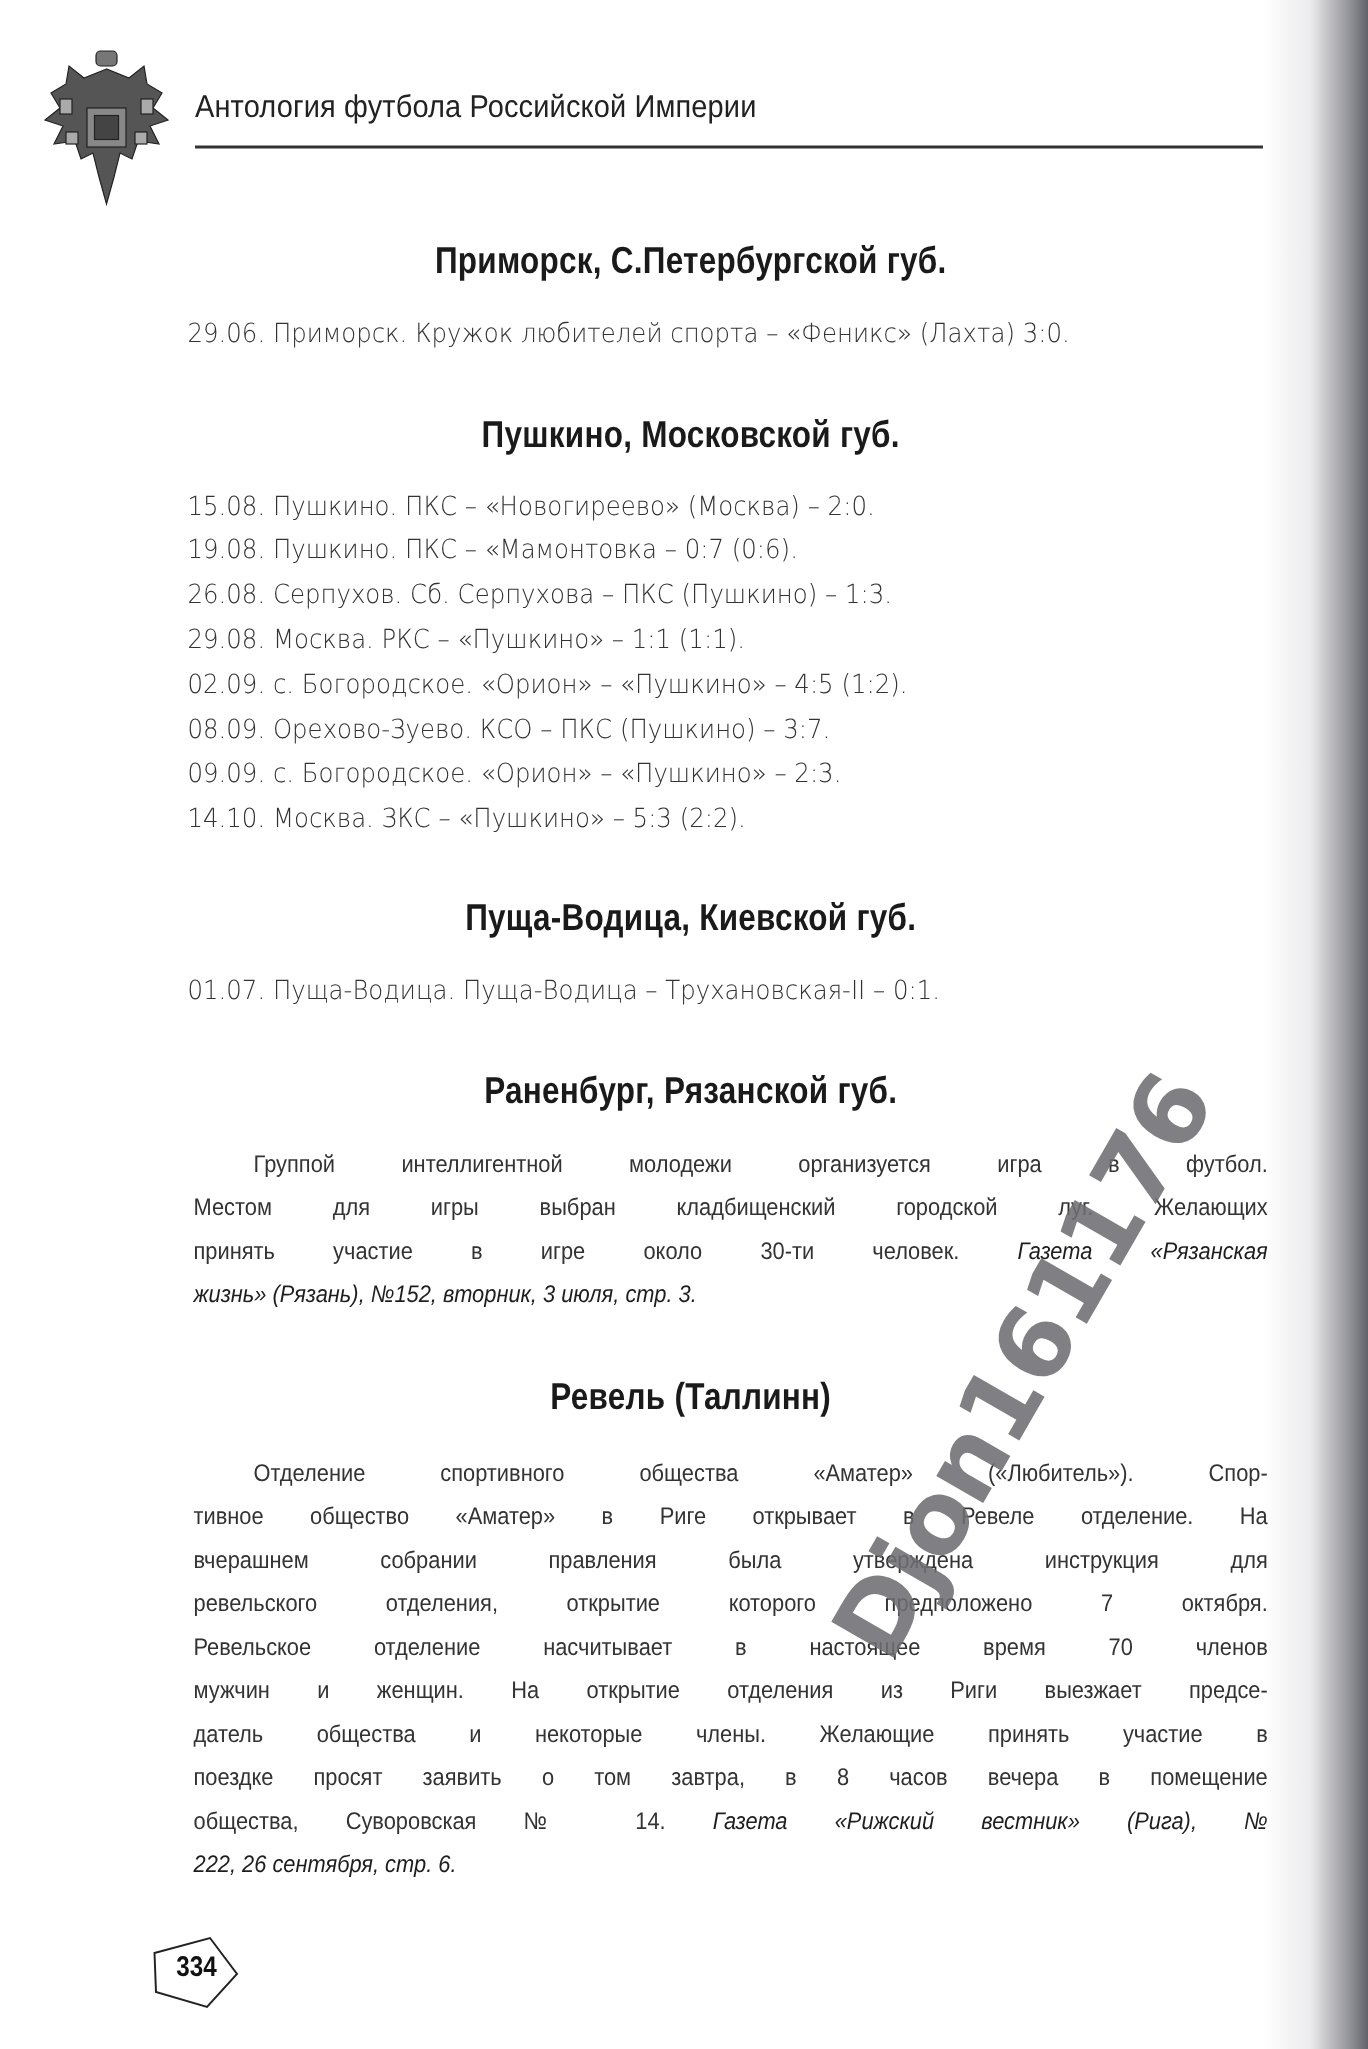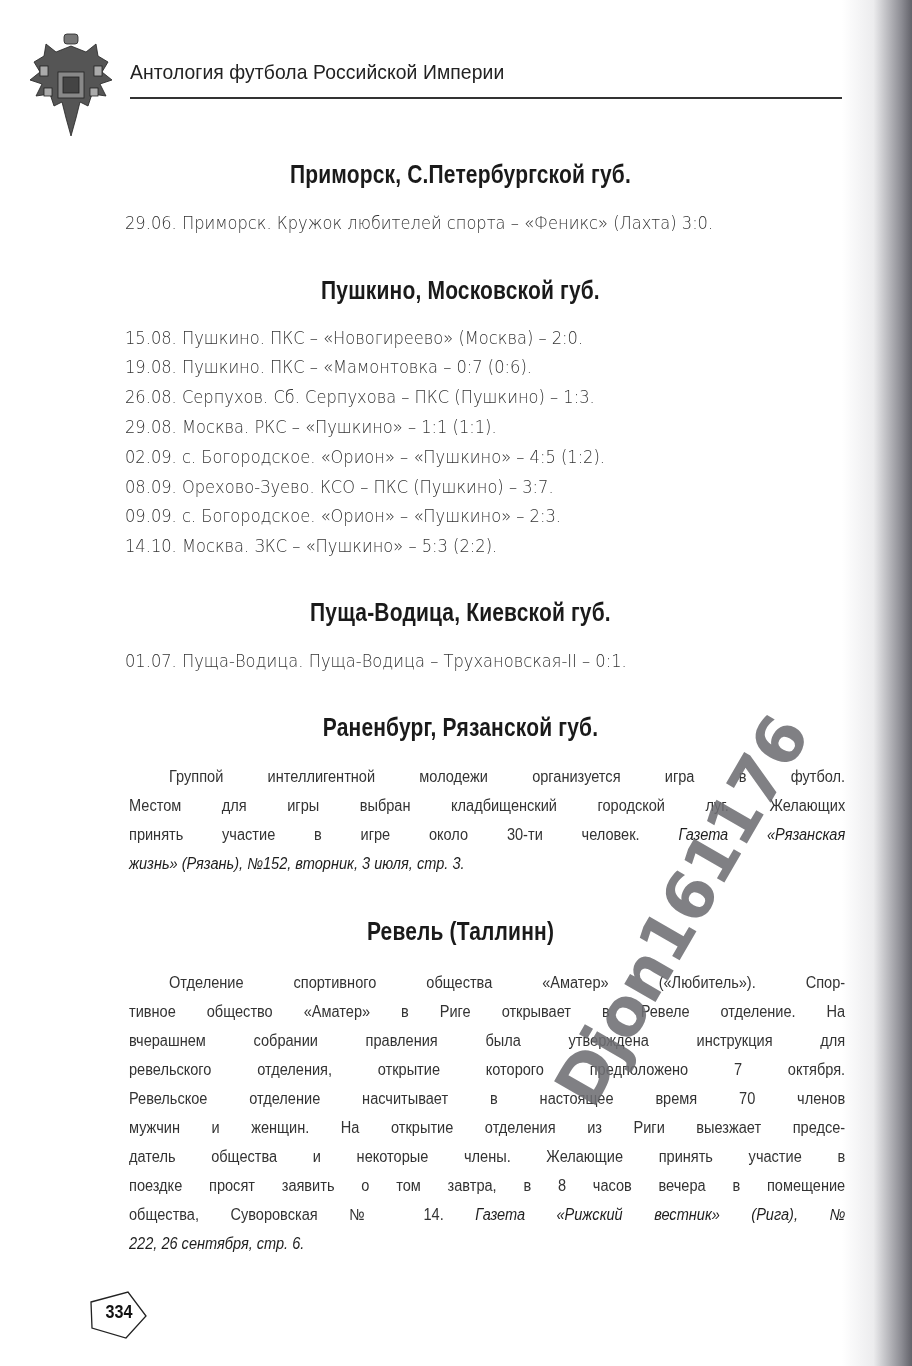--- a/index.html
+++ b/index.html
@@ -44,21 +44,21 @@
     position: absolute; left: 129px; width: 716px;
     font-family: Liberation Sans, sans-serif;
     font-size: 16px; line-height: 29px; color: #333;
     text-align: justify;
   }
   .para .row { display: block; white-space: nowrap; text-align: justify; text-align-last: justify; transform: scaleX(0.91); transform-origin: left center; width: 787px; }
   .para .row.last { text-align-last: left; }
   .para .row.first { text-indent: 44px; }
   .cite { font-style: italic; color: #1e1e1e; }
   .page-number {
-    position: absolute; left: 88px; top: 1290px; width: 70px; height: 50px;
+    position: absolute; left: 100px; top: 1290px; width: 70px; height: 50px;
   }
   .page-number span {
     position: absolute; left: 8px; top: 11px; width: 46px; text-align: center;
     font-family: "Liberation Sans", sans-serif; font-weight: bold; font-size: 19px; color: #111;
     transform: scaleX(0.85);
   }
   .watermark {
     position: absolute; left: 540px; top: 1080px;
     font-family: "DejaVu Sans", sans-serif; font-weight: bold; font-size: 66px;
     color: rgba(110,110,115,0.88);

